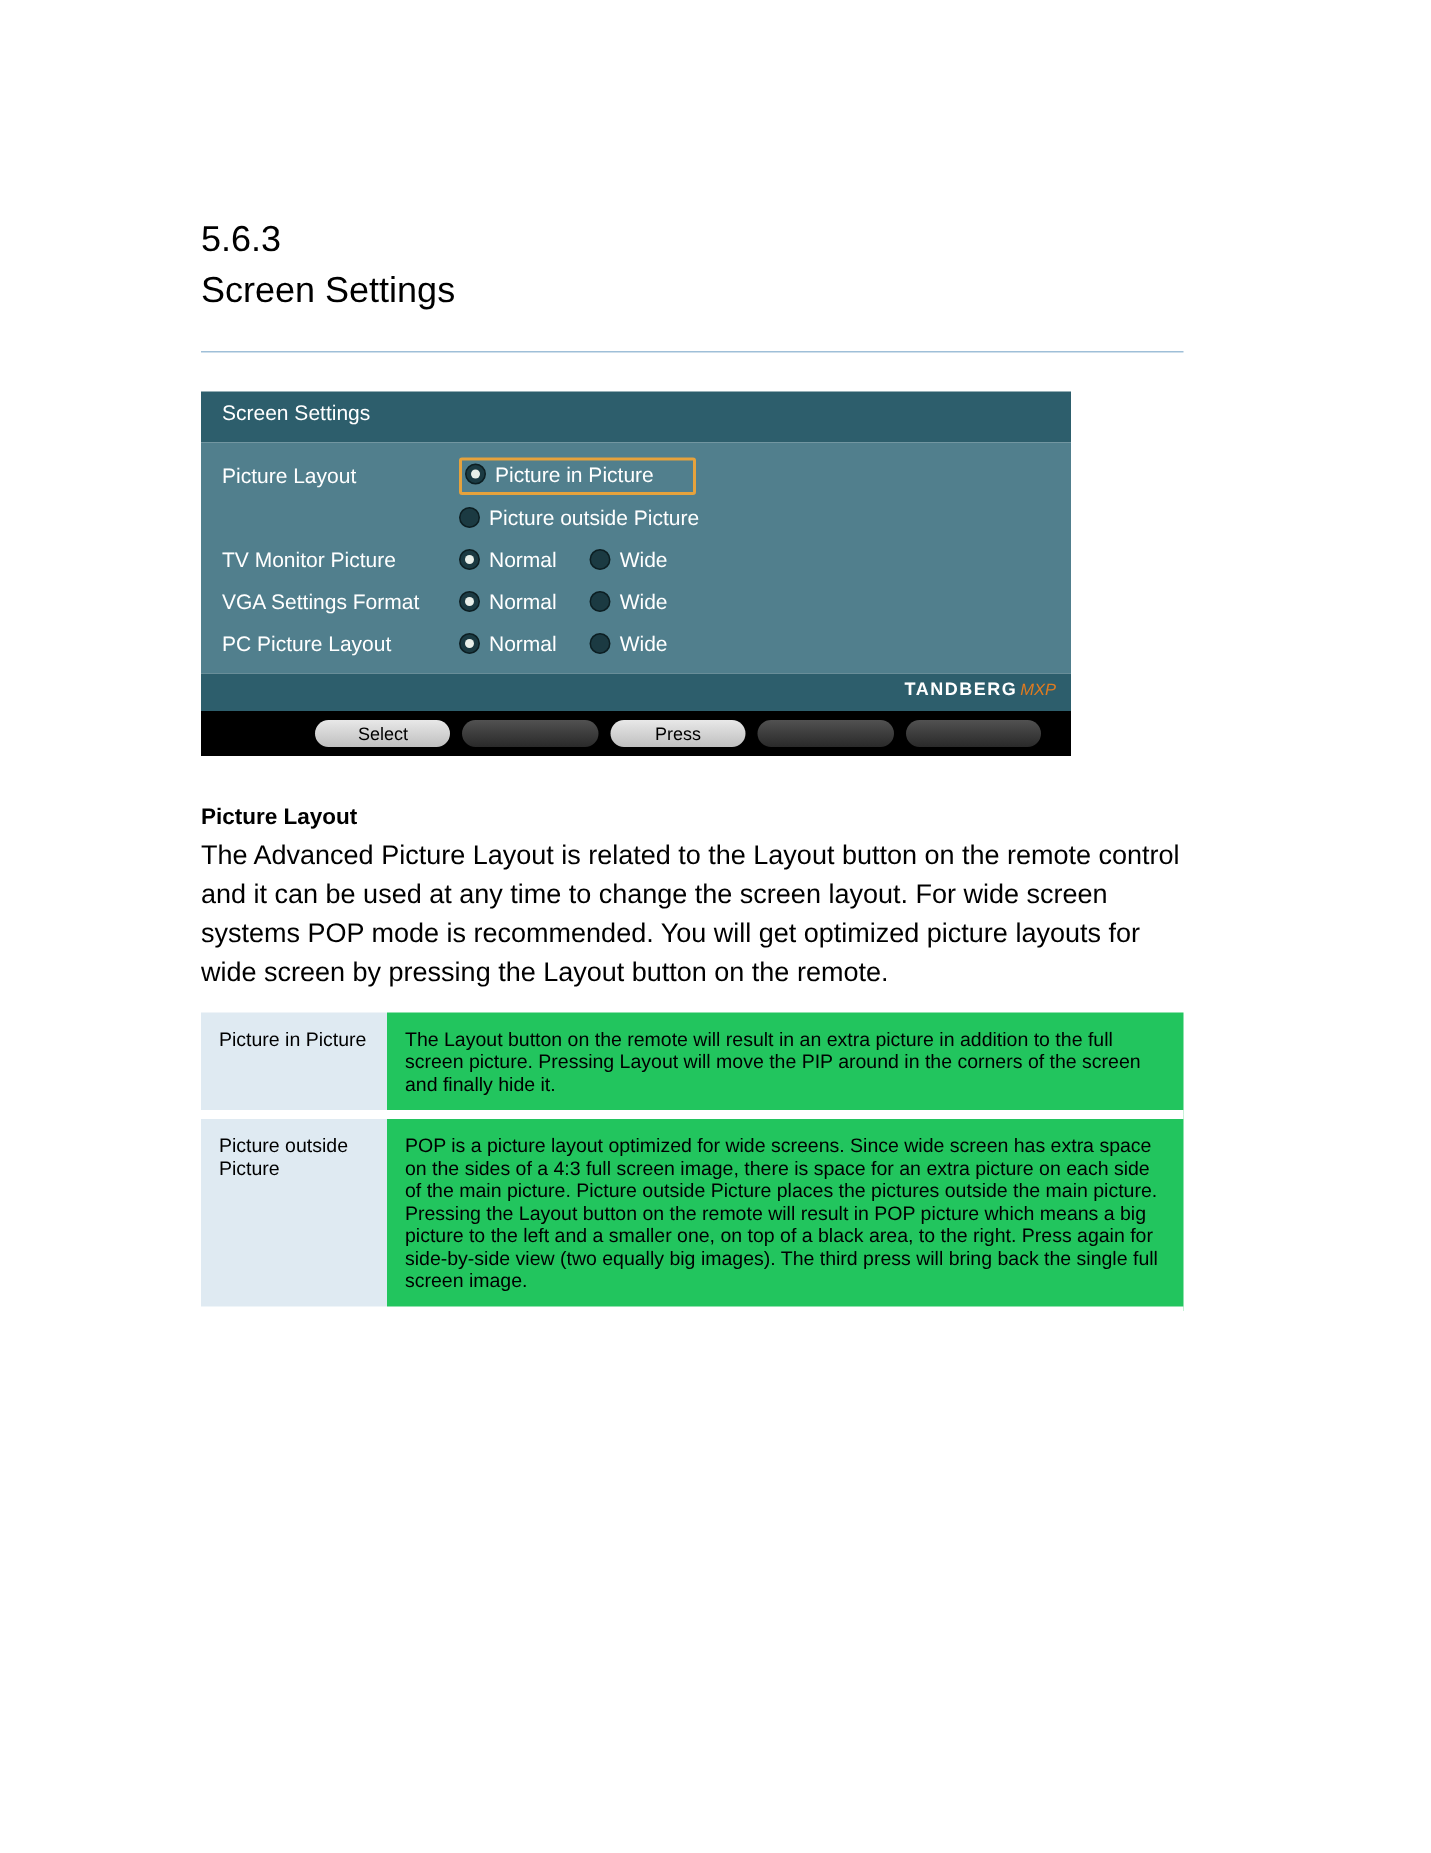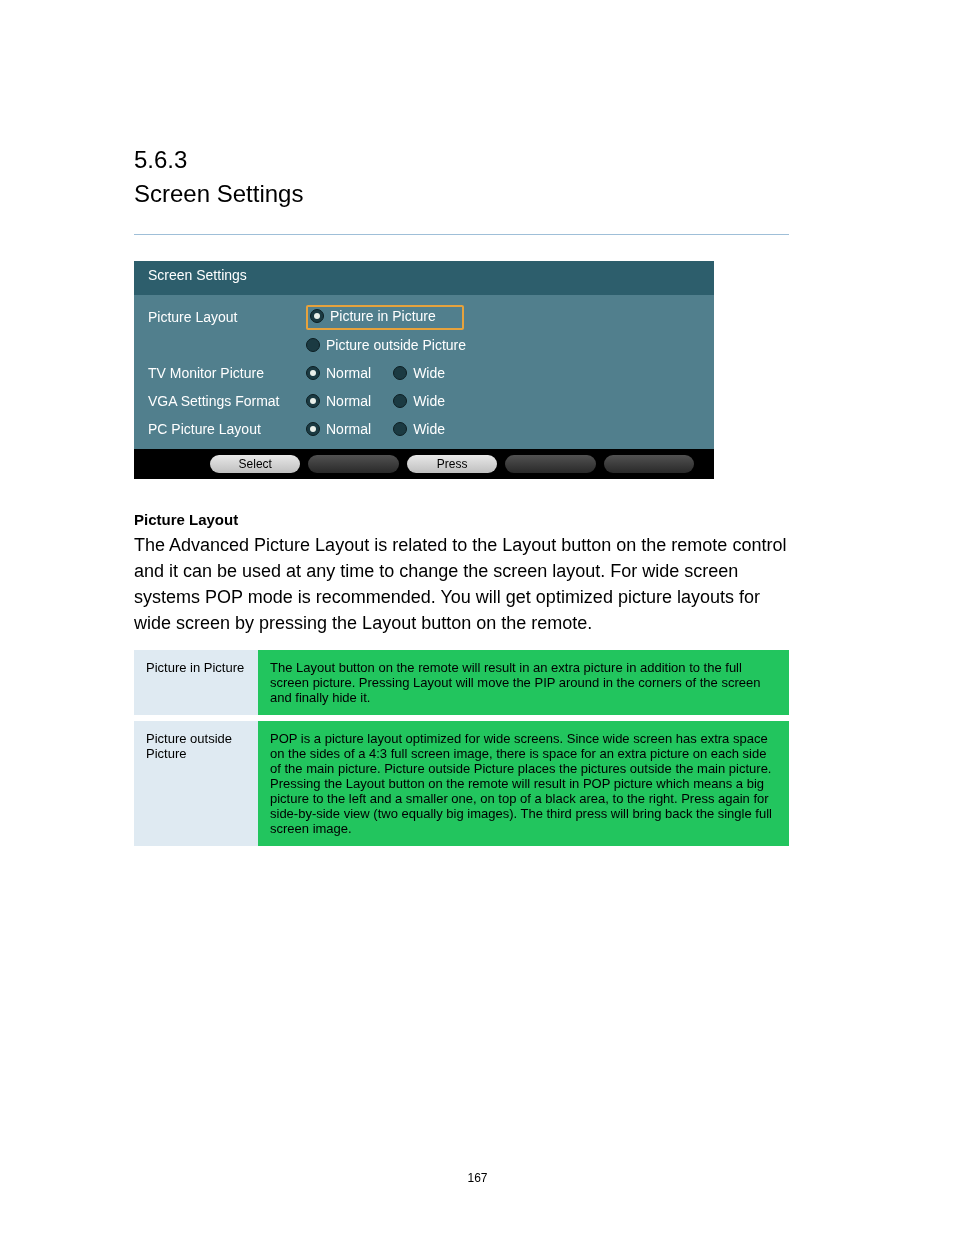--- a/index.html
+++ b/index.html
@@ -96,20 +96,23 @@
           <span class="radio on">
             <span class="dot"></span>
             <span>Normal</span>
           </span>
           <span class="radio">
             <span class="dot"></span>
             <span>Wide</span>
           </span>
         </div>
       </div>
+      <div class="brandbar">
+        <span class="b1">TANDBERG</span><span class="b2">MXP</span>
+      </div>
       <div class="btnbar">
         <div class="pill spacer"></div>
         <div class="pill lbl">Select</div>
         <div class="pill ghost"></div>
         <div class="pill lbl">Press</div>
         <div class="pill ghost"></div>
         <div class="pill ghost"></div>
       </div>
     </div>
 
@@ -123,14 +126,13 @@
         <td class="c2">The Layout button on the remote will result in an extra picture in addition to the full screen picture. Pressing Layout will move the PIP around in the corners of the screen and finally hide it.</td>
       </tr>
       <tr>
         <td class="c1">Picture outside Picture</td>
         <td class="c2">POP is a picture layout optimized for wide screens. Since wide screen has extra space on the sides of a 4:3 full screen image, there is space for an extra picture on each side of the main picture. Picture outside Picture places the pictures outside the main picture. Pressing the Layout button on the remote will result in POP picture which means a big picture to the left and a smaller one, on top of a black area, to the right. Press again for side-by-side view (two equally big images). The third press will bring back the single full screen image.</td>
       </tr>
     </tbody>
       </table>
   </div>
 
-  <div class="footer">167</div>
 </div>
 
 </body></html>

